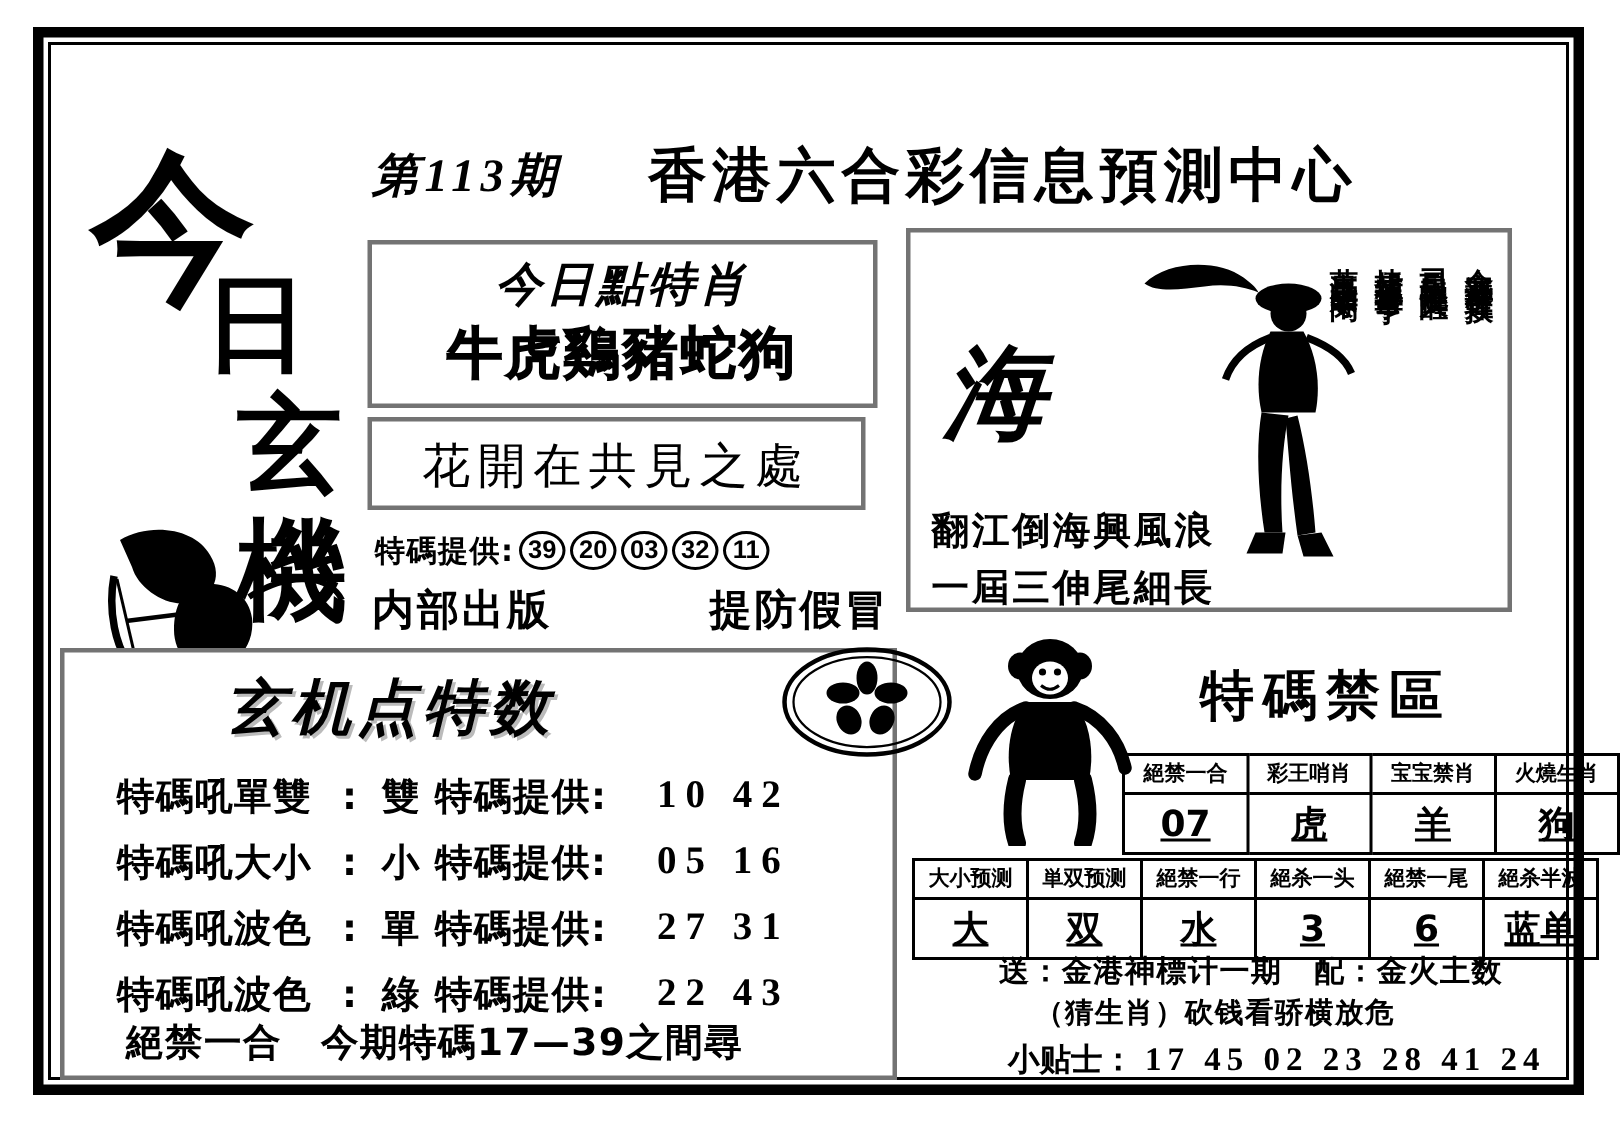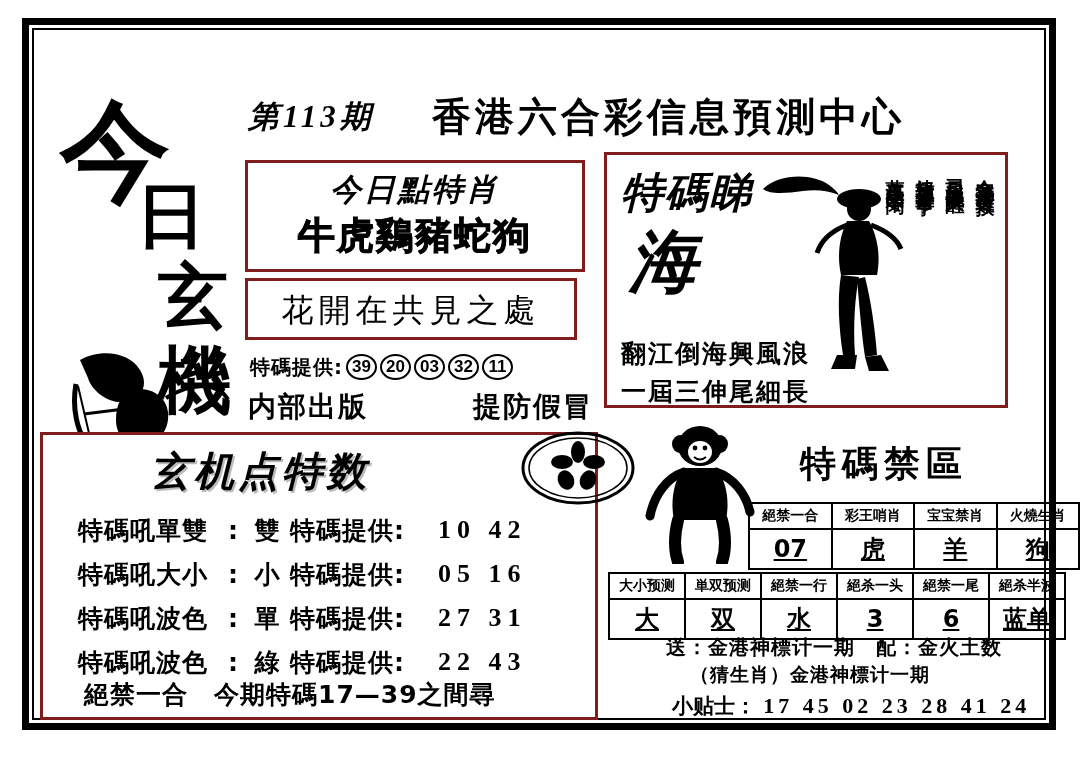--- a/index.html
+++ b/index.html
@@ -53,21 +53,21 @@
   }
   .lc1{left:52px;top:78px;font-size:110px;}
   .lc2{left:128px;top:168px;font-size:74px;}
   .lc3{left:150px;top:252px;font-size:74px;}
   .lc4{left:150px;top:338px;font-size:74px;}
   .archer{
     position:absolute;left:30px;top:270px;width:160px;height:170px;
   }
 
   
-  .bx{position:absolute;border:3px solid #7f1d1d;box-sizing:border-box;background:#fff;}
+  .bx{position:absolute;border:3px solid #737373;box-sizing:border-box;background:#fff;}
 
   .box-zodiac{left:245px;top:160px;width:340px;height:112px;}
   .zod-line1{
     position:absolute;left:0;top:6px;width:100%;text-align:center;
     font-size:31px;font-weight:bold;letter-spacing:3px;
     font-family:"DejaVu Sans", sans-serif;font-style:italic;
   }
   .zod-line2{
     position:absolute;left:0;top:48px;width:100%;text-align:center;
     font-size:37px;font-weight:bold;letter-spacing:2px;
@@ -230,21 +230,20 @@
     <span class="ball">32</span>
     <span class="ball">11</span>
   </div>
 
   <div class="pub-row">
     <span>内部出版</span>
     <span>提防假冒</span>
   </div>
 
   <div class="bx box-sea">
-    <div class="sea-big1">特碼睇</div>
     <div class="sea-big2">海</div>
 
     <svg style="position:absolute;left:152px;top:14px;width:84px;height:36px;" viewBox="0 0 84 36">
       <path d="M4 20 C20 4 54 4 70 16 C74 19 78 22 80 26 C70 22 58 20 44 22 C28 24 12 26 4 20 Z" fill="#000"></path>
     </svg>
 
     <svg class="lady" viewBox="0 0 110 210">
       <ellipse cx="56" cy="20" rx="22" ry="10" fill="#000"></ellipse>
       <circle cx="56" cy="30" r="12" fill="#000"></circle>
       <path d="M44 42 C36 58 34 78 38 96 L74 96 C78 76 74 56 66 42 Z" fill="#000"></path>
@@ -365,19 +364,19 @@
       <td class="vl">双</td>
       <td class="vl">水</td>
       <td class="vl">3</td>
       <td class="vl">6</td>
       <td class="vl">蓝单</td>
     </tr>
   </tbody>
     </table>
 
   <div class="send-row">送：金港神標计一期　配：金火土数</div>
-  <div class="send-row2">（猜生肖）金港神標计一期</div>
+  <div class="send-row2">（猜生肖）砍钱看骄横放危</div>
   <div class="xiao-row">
     <span>小贴士：</span>
     <span class="xiao-nums">17 45 02 23 28 41 24</span>
   </div>
 
 </div>
 
 </body></html>

